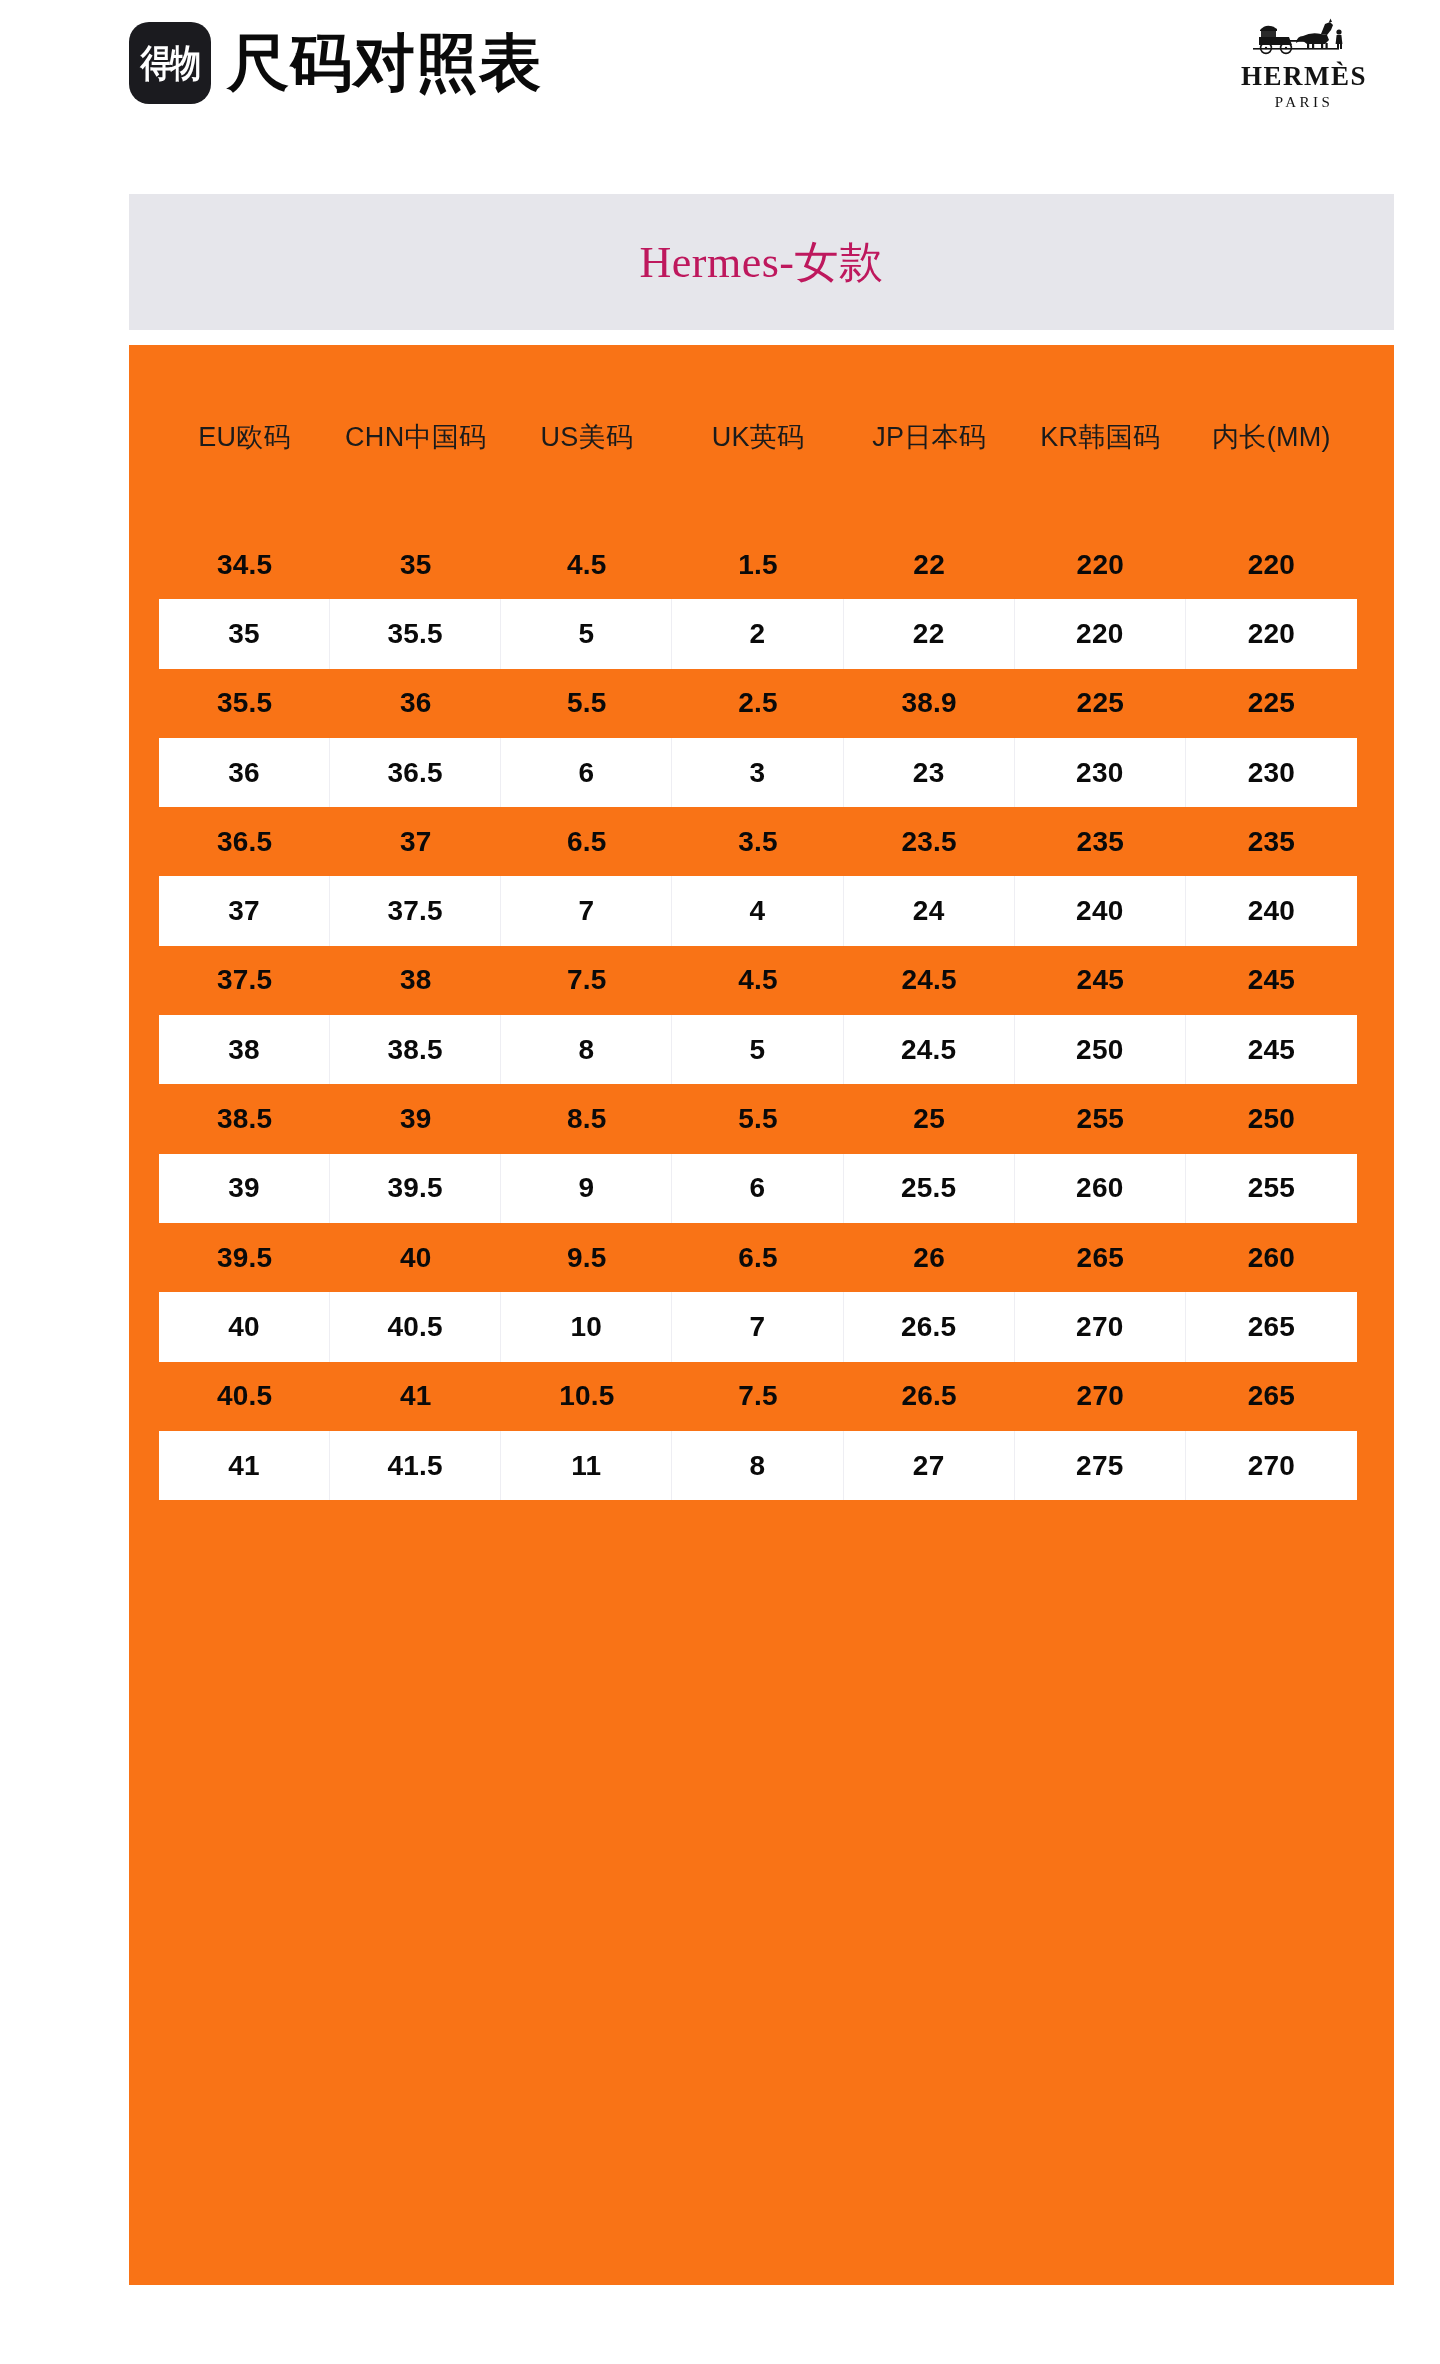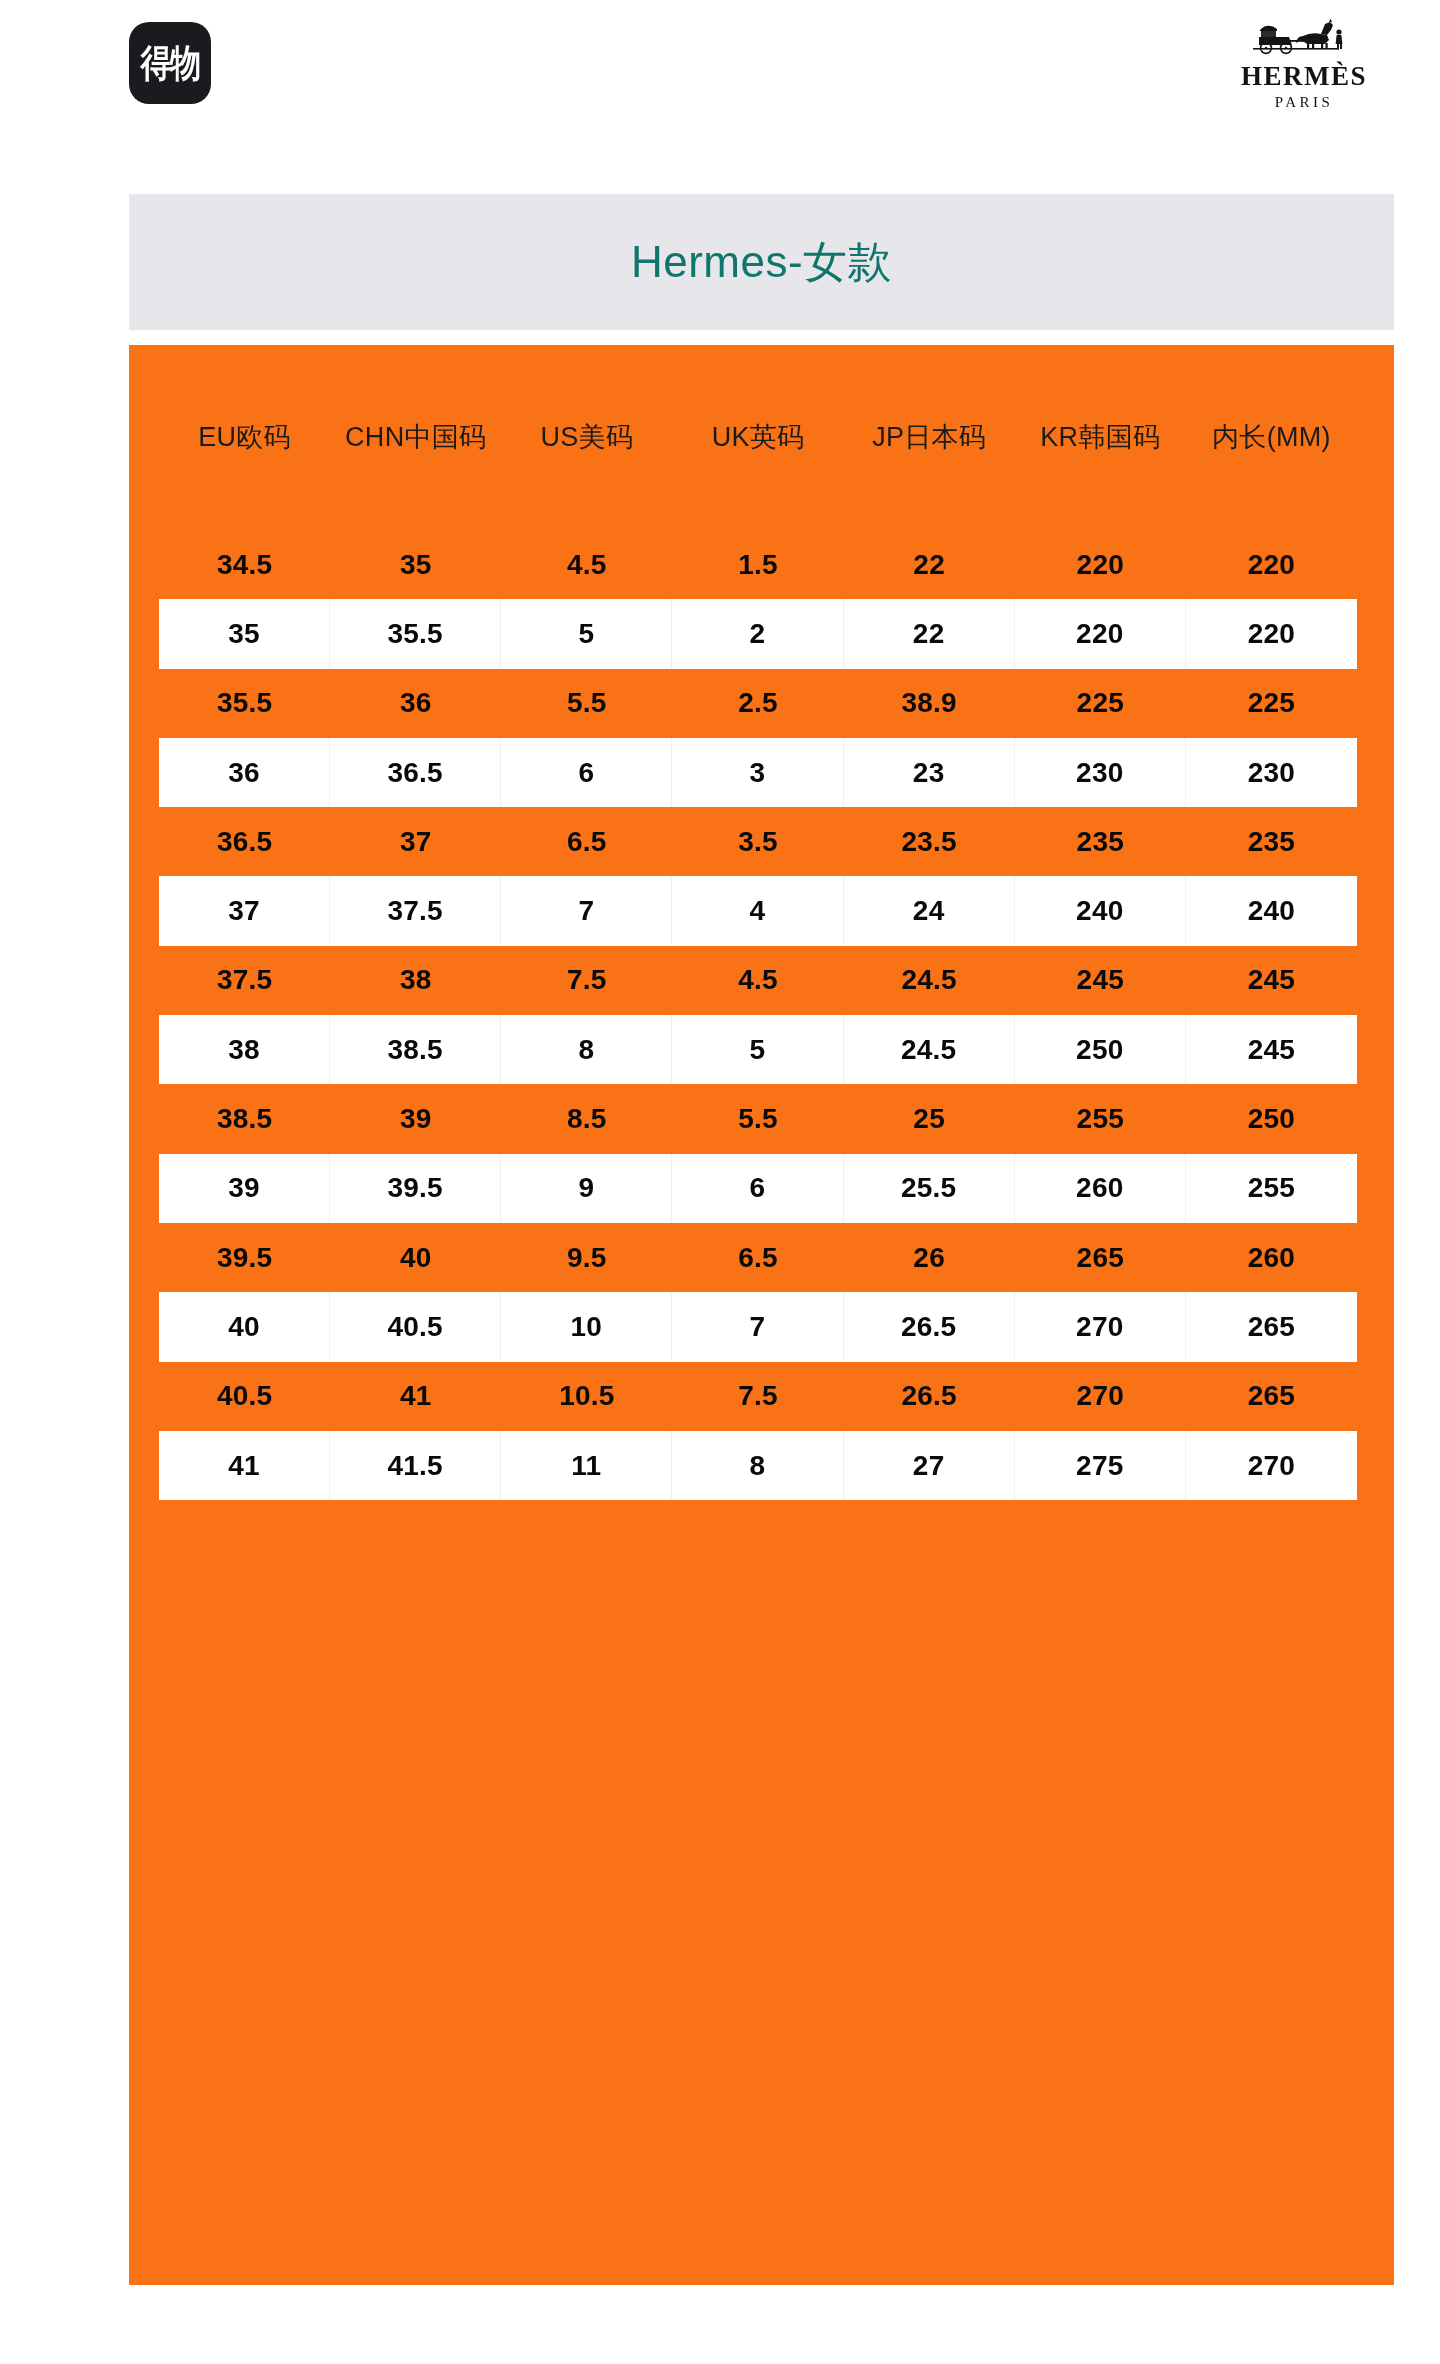--- a/index.html
+++ b/index.html
@@ -114,22 +114,23 @@
     height: 136px;
     background: #e6e6eb;
     display: flex;
     align-items: center;
     justify-content: center;
   }
 
   .title-band-text {
     font-size: 44px;
     font-weight: 400;
-    color: #0f766e;
+    color: #be185d;
     letter-spacing: 0.5px;
+    font-family: Liberation Serif, serif;
   }
 
   
   .table-panel {
     position: absolute;
     left: 90px;
     top: 345px;
     width: 1265px;
     height: 1940px;
     background: #f97316;
@@ -187,20 +188,21 @@
 <body>
 
 <div id="page">
 
   <div class="header">
 
     <div class="brand-block">
       <div class="app-logo">
         <span class="app-logo-text">得物</span>
       </div>
+      <div class="header-title">尺码对照表</div>
     </div>
 
     <div class="hermes-logo">
       <svg class="hermes-emblem" viewBox="0 0 118 42">
         <g fill="#141414">
 
           <rect x="8" y="30" width="86" height="1.6"></rect>
 
           <path d="M14 19 L44 19 L47 27 L14 27 Z"></path>
           <path d="M16 12 L31 12 L31 19 L16 19 Z" opacity="0.9"></path>

